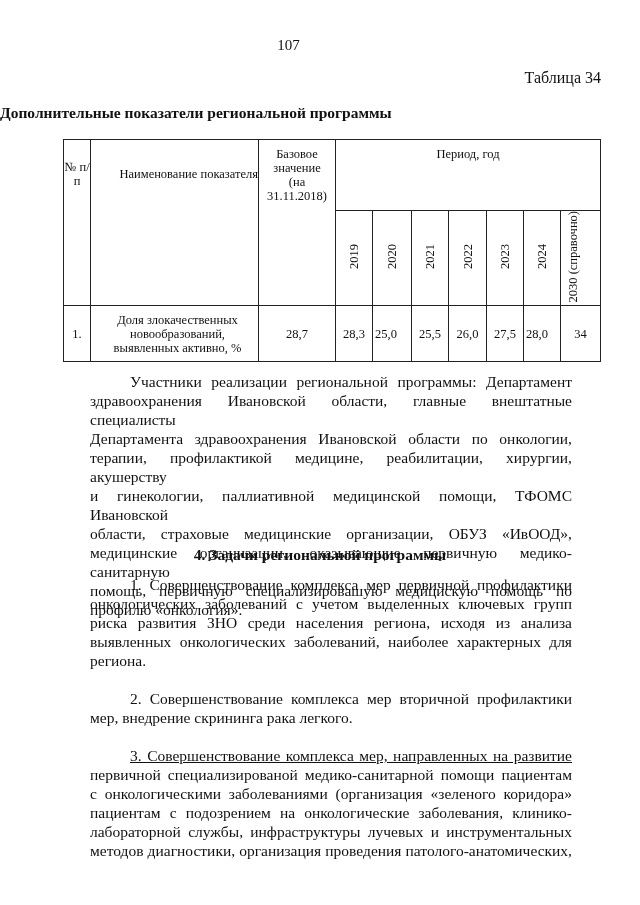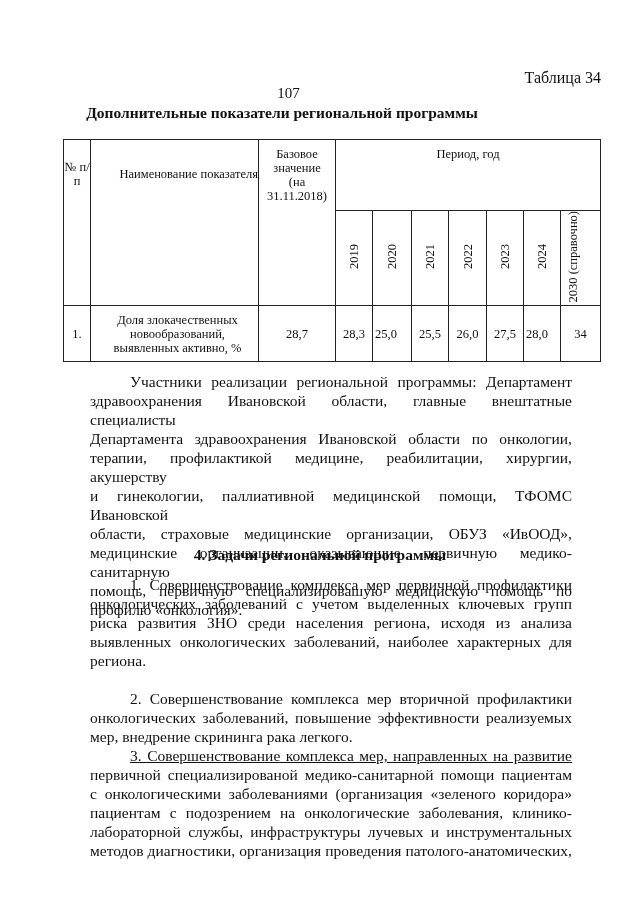--- a/index.html
+++ b/index.html
@@ -1,21 +1,21 @@
 <!DOCTYPE html>
 <html><head>
 <meta charset="utf-8">
 <style>
   html, body { margin:0; padding:0; background:#fff; }
   body { width:640px; height:905px; position:relative; overflow:hidden;
          font-family:"Liberation Serif", "DejaVu Serif", serif; color:#111; }
   .abs { position:absolute; }
-  .page-num { top:37px; left:0; width:577px; text-align:center; font-size:15px;margin-top:48px; }
+  .page-num { top:37px; left:0; width:577px; text-align:center; font-size:15px; }
   .table-label { top:69px; right:39px; font-size:16px; }
-  .table-title { top:104px; left:0; width:564px; text-align:center; font-size:15.5px; font-weight:bold; }
+  .table-title { top:104px; left:0; width:564px; font-size:15.5px; font-weight:bold; }
 
   table.ind { position:absolute; top:139px; left:63px; border-collapse:collapse; table-layout:fixed; font-size:12.5px; }
   table.ind td { border:1.3px solid #222; padding:0; text-align:center; vertical-align:middle; line-height:14px; }
   .rot { writing-mode:vertical-rl; transform:rotate(180deg); display:inline-block; line-height:14px; }
   td.name-cell { text-align:right; padding-left:6px !important; }
 
   .para { left:90px; width:482px; font-size:15.5px; line-height:19px; text-align:justify; text-indent:40px; }
   .para .line { display:block; text-align:justify; text-align-last:justify; text-indent:0; }
   .para .last { text-align-last:left; }
   .section-title { top:546px; left:0; width:640px; text-align:center; font-size:15.5px; font-weight:bold; }
@@ -88,21 +88,20 @@
 <div class="abs para" style="top:575px;">
   <span class="line" style="padding-left:40px;">1. Совершенствование комплекса мер первичной профилактики</span>
   <span class="line">онкологических заболеваний с учетом выделенных ключевых групп</span>
   <span class="line">риска развития ЗНО среди населения региона, исходя из анализа</span>
   <span class="line">выявленных онкологических заболеваний, наиболее характерных для</span>
   <span class="line last">региона.</span>
 </div>
 
 <div class="abs para" style="top:689px;">
   <span class="line" style="padding-left:40px;">2. Совершенствование комплекса мер вторичной профилактики</span>
-  <span class="line">онкологических заболеваний, повышение эффективности реализуемых</span>
   <span class="line last">мер, внедрение скрининга рака легкого.</span>
 </div>
 
 <div class="abs para" style="top:746px;">
   <span class="line" style="padding-left:40px;text-decoration:underline;">3. Совершенствование комплекса мер, направленных на развитие</span>
   <span class="line">первичной специализированой медико-санитарной помощи пациентам</span>
   <span class="line">с онкологическими заболеваниями (организация «зеленого коридора»</span>
   <span class="line">пациентам с подозрением на онкологические заболевания, клинико-</span>
   <span class="line">лабораторной службы, инфраструктуры лучевых и инструментальных</span>
   <span class="line">методов диагностики, организация проведения патолого-анатомических,</span>

